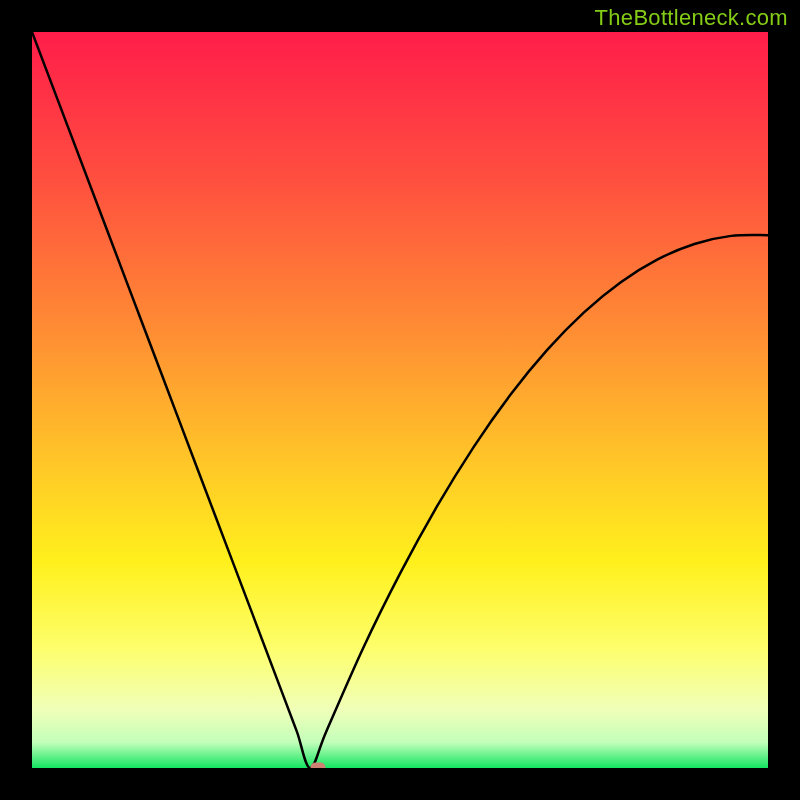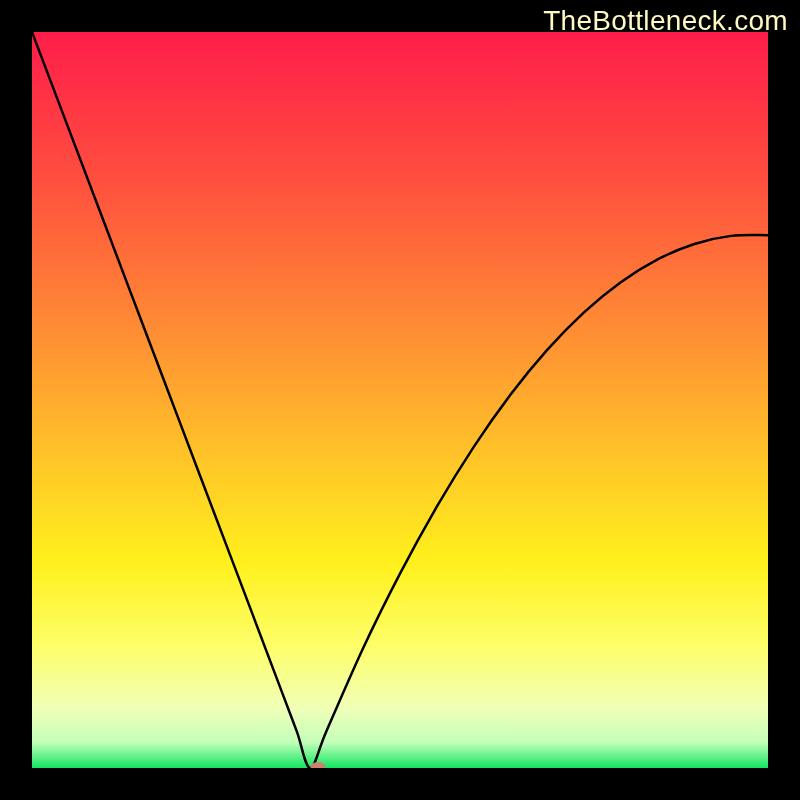--- a/index.html
+++ b/index.html
@@ -7,22 +7,22 @@
     width: 800px;
     height: 800px;
     background: #000;
     position: relative;
     font-family: Arial, Helvetica, sans-serif;
   }
   .attribution {
     position: absolute;
     top: 5px;
     right: 12px;
-    color: #fef9c3;
-    font-size: 28px;
+    color: #84cc16;
+    font-size: 22px;
     font-weight: 500;
     letter-spacing: 0.3px;
     z-index: 5;
   }
   .plot-frame {
     position: absolute;
     left: 32px;
     top: 32px;
     width: 736px;
     height: 736px;

